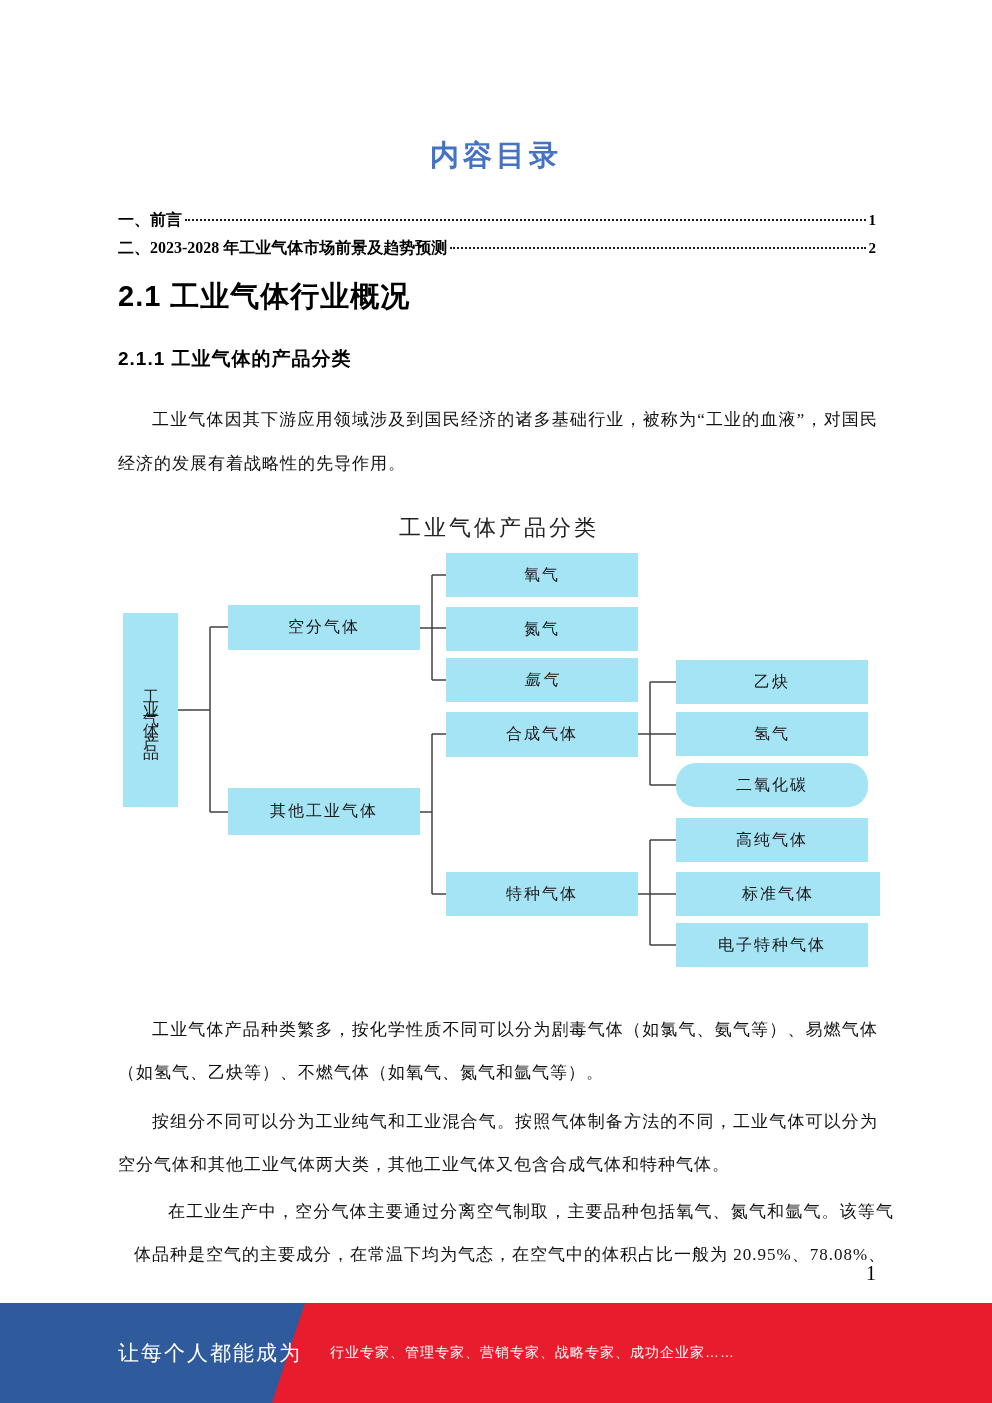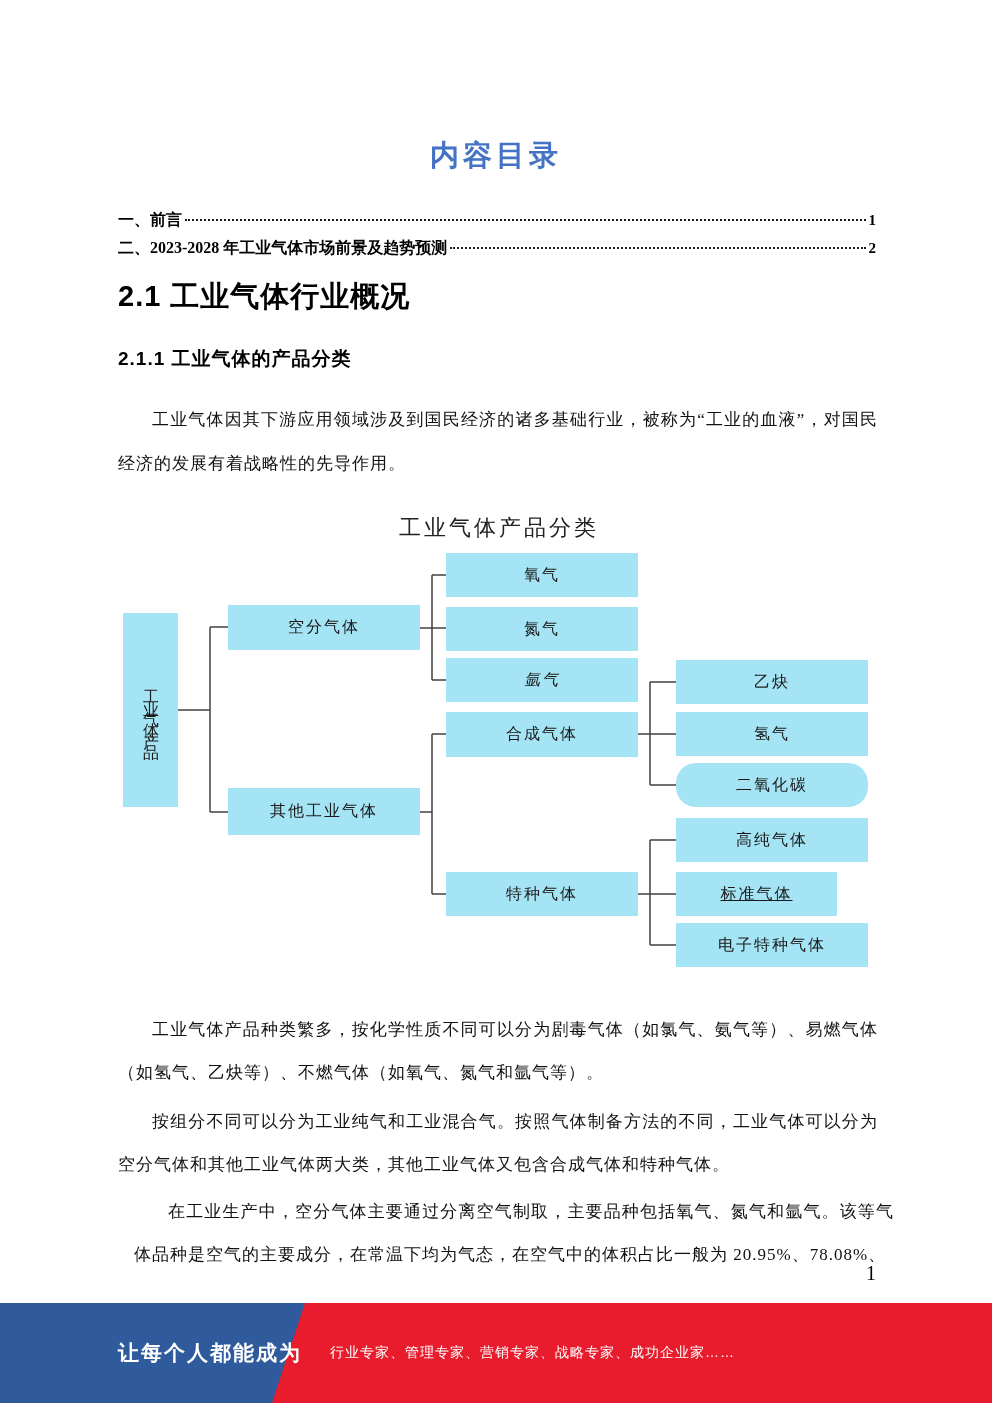--- a/index.html
+++ b/index.html
@@ -49,21 +49,21 @@
   
   .page-num{position:absolute;top:1262px;left:0;width:876px;text-align:right;
       font-size:20px;color:#000;}
 
   
   .footer{position:absolute;top:1303px;left:0;width:992px;height:100px;}
   .footer-red{position:absolute;top:0;left:0;right:0;bottom:0;background:#E81C2D;}
   .footer-blue{position:absolute;top:0;left:0;right:0;bottom:0;background:#2F5B9D;
       clip-path:polygon(0 0,305px 0,272px 100%,0 100%);}
   .footer-left{position:absolute;top:0;left:118px;height:100%;display:flex;align-items:center;
-      color:#fff;font-family:"Liberation Sans",sans-serif;font-size:21px;font-weight:bold;
+      color:#fff;font-family:"Liberation Sans",sans-serif;font-size:21px;font-weight:normal;
       letter-spacing:2px;}
   .footer-right{position:absolute;top:0;left:330px;height:100%;display:flex;align-items:center;
       color:#fff;font-family:"Liberation Sans",sans-serif;font-size:14px;letter-spacing:1px;}
 </style>
 </head>
 <body>
 
 <div class="page">
 
 
@@ -129,21 +129,21 @@
     <div class="node" style="left:328px;top:48px;width:192px;height:44px;">氧气</div>
     <div class="node" style="left:328px;top:102px;width:192px;height:44px;">氮气</div>
     <div class="node" style="left:328px;top:153px;width:192px;height:44px;font-style:italic;">氩气</div>
     <div class="node" style="left:328px;top:207px;width:192px;height:45px;">合成气体</div>
     <div class="node" style="left:328px;top:367px;width:192px;height:44px;">特种气体</div>
 
     <div class="node" style="left:558px;top:155px;width:192px;height:44px;">乙炔</div>
     <div class="node" style="left:558px;top:207px;width:192px;height:44px;">氢气</div>
     <div class="node" style="left:558px;top:258px;width:192px;height:44px;border-radius:20px;">二氧化碳</div>
     <div class="node" style="left:558px;top:313px;width:192px;height:44px;">高纯气体</div>
-    <div class="node" style="left:558px;top:367px;width:161px;height:44px;text-decoration:underline;">标准气体</div>
+    <div class="node" style="left:558px;top:367px;width:204px;height:44px;">标准气体</div>
     <div class="node" style="left:558px;top:418px;width:192px;height:44px;">电子特种气体</div>
   </div>
 
   <p class="body-para p2">工业气体产品种类繁多，按化学性质不同可以分为剧毒气体（如氯气、氨气等）、易燃气体（如氢气、乙炔等）、不燃气体（如氧气、氮气和氩气等）。</p>
   <p class="body-para p3">按组分不同可以分为工业纯气和工业混合气。按照气体制备方法的不同，工业气体可以分为空分气体和其他工业气体两大类，其他工业气体又包含合成气体和特种气体。</p>
   <p class="body-para p4">在工业生产中，空分气体主要通过分离空气制取，主要品种包括氧气、氮气和氩气。该等气体品种是空气的主要成分，在常温下均为气态，在空气中的体积占比一般为 20.95%、78.08%、</p>
 
   <div class="page-num">1</div>
 
   <footer class="footer">

